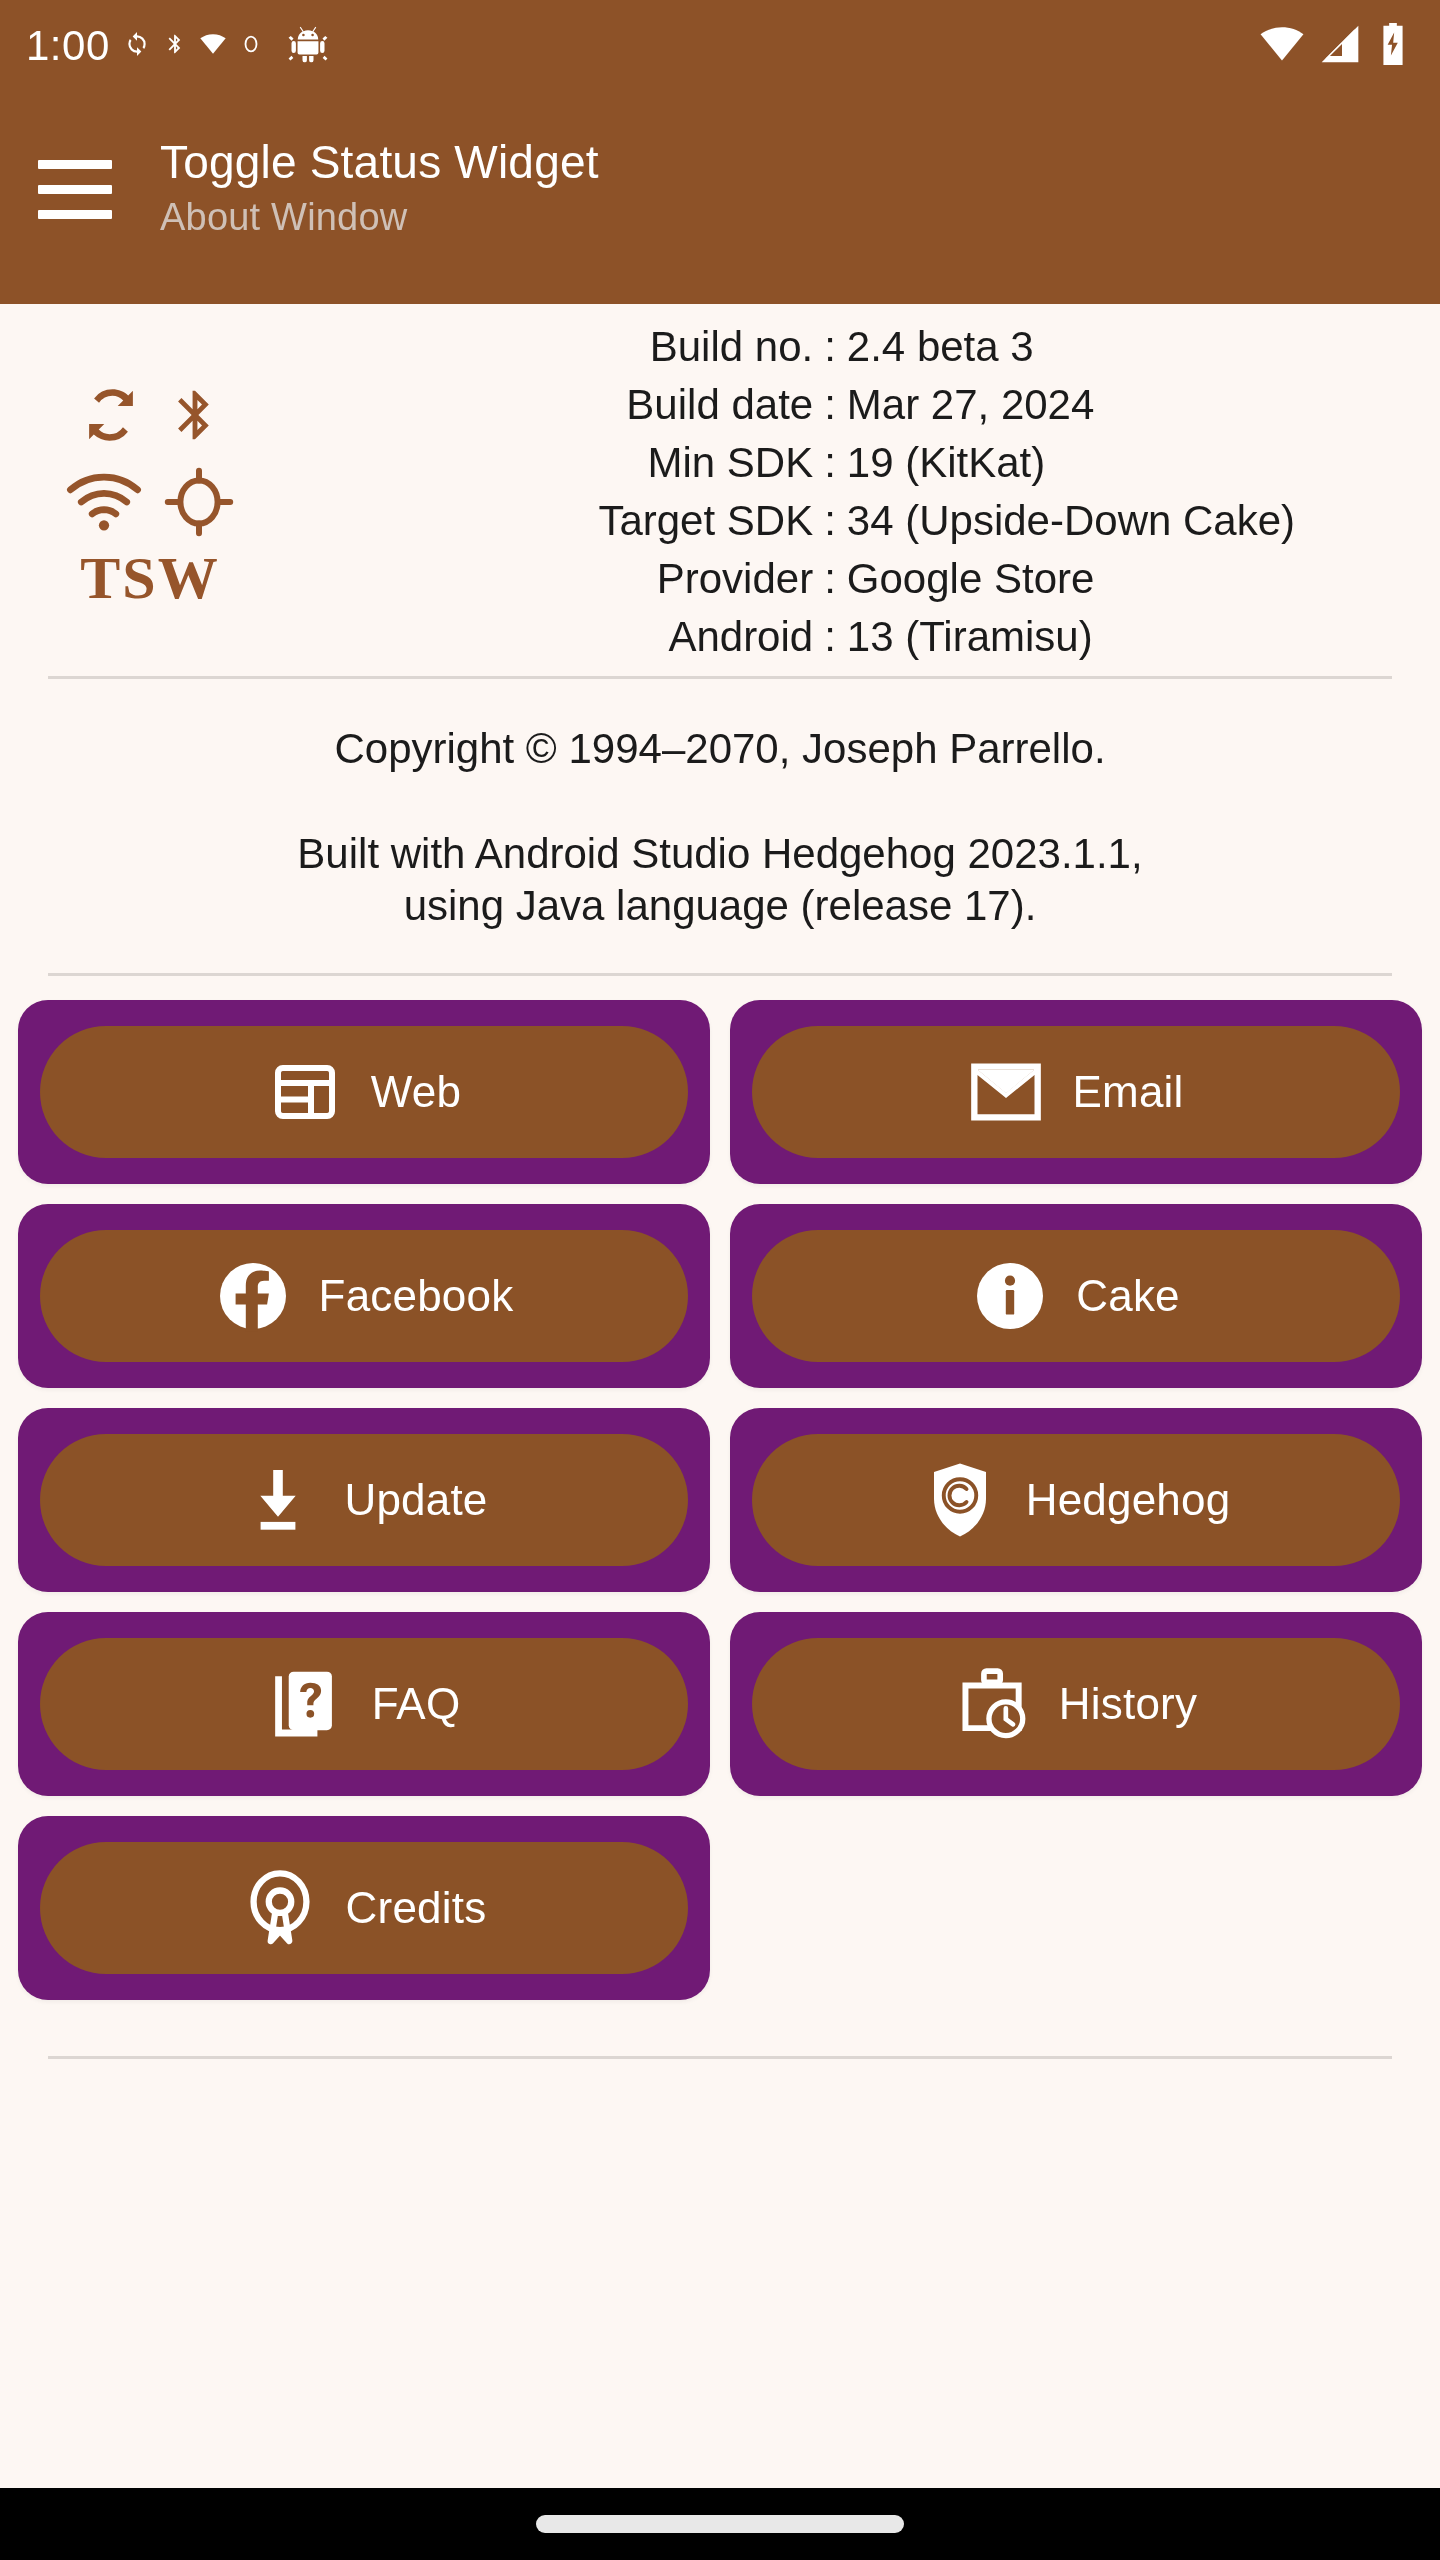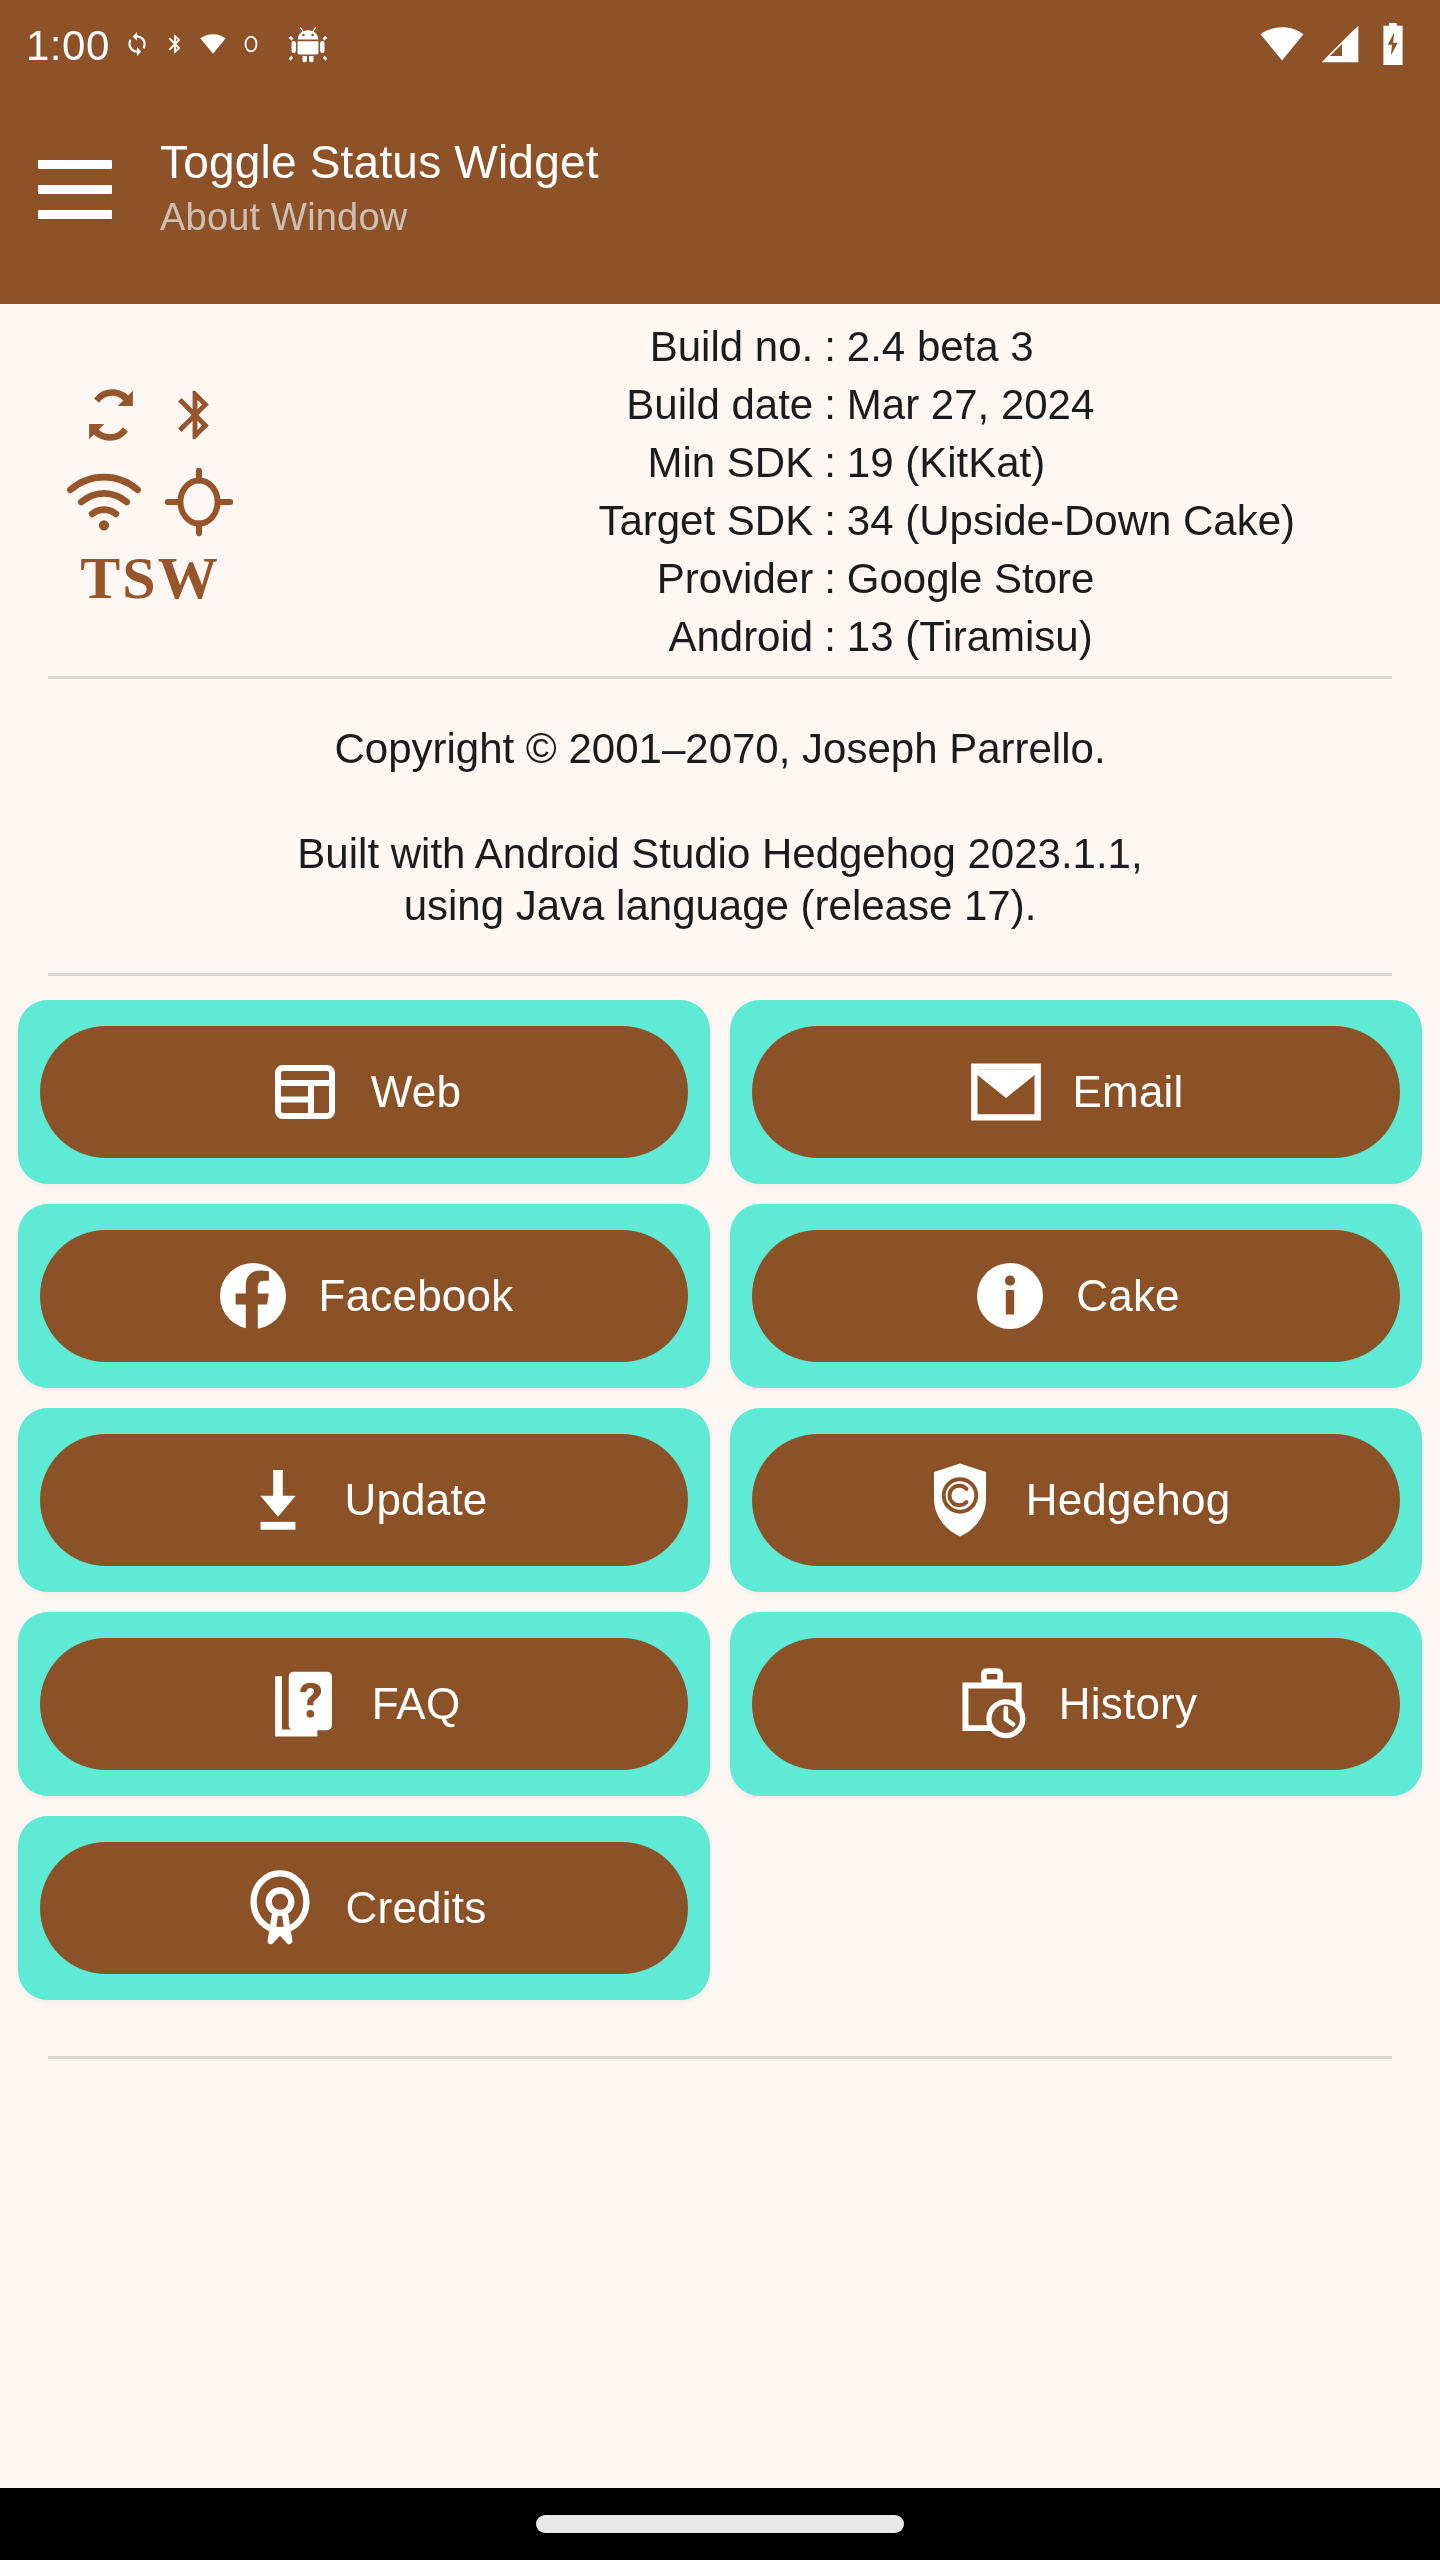--- a/index.html
+++ b/index.html
@@ -190,21 +190,21 @@
   #action-grid {
     padding: 14px 8px 0 8px;
     display: flex;
     flex-wrap: wrap;
   }
   .action-cell {
     width: 50%;
     padding: 10px 10px;
   }
   .action-card {
-    background: #5eead4;
+    background: #701a75;
     border-radius: 30px;
     padding: 26px 22px;
     box-shadow: 0 2px 4px rgba(0,0,0,0.05);
   }
   .action-button {
     background: #8B5227;
     border-radius: 200px;
     height: 132px;
     display: flex;
     align-items: center;
@@ -416,21 +416,21 @@
         <span class="info-label">Android</span>
         <span class="info-sep">:</span>
         <span class="info-value">13 (Tiramisu)</span>
       </div>
     </div>
   </div>
 
   <div class="divider"></div>
 
   <div id="legal-block">
-    <div class="legal-line">Copyright © 2001–2070, Joseph Parrello.</div>
+    <div class="legal-line">Copyright © 1994–2070, Joseph Parrello.</div>
     <div id="legal-built">
       <div class="legal-line">Built with Android Studio Hedgehog 2023.1.1,</div>
       <div class="legal-line">using Java language (release 17).</div>
     </div>
   </div>
 
   <div class="divider"></div>
 
   <div id="action-grid">
 

